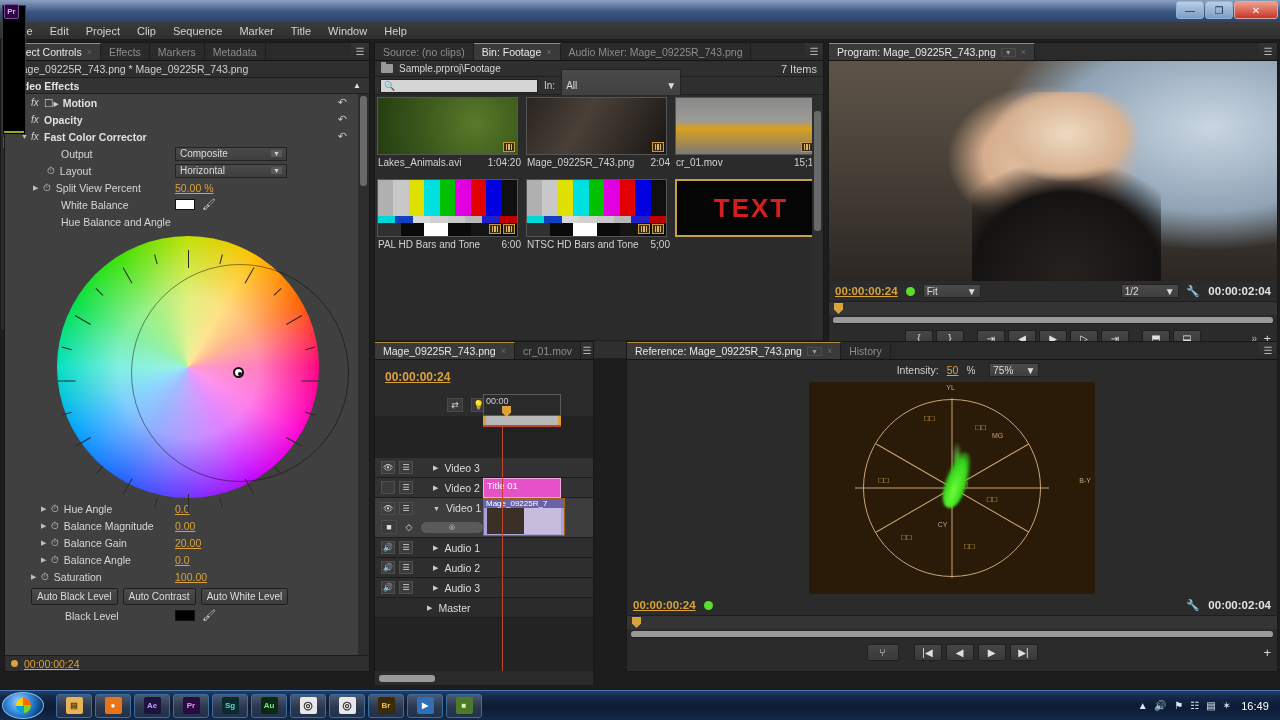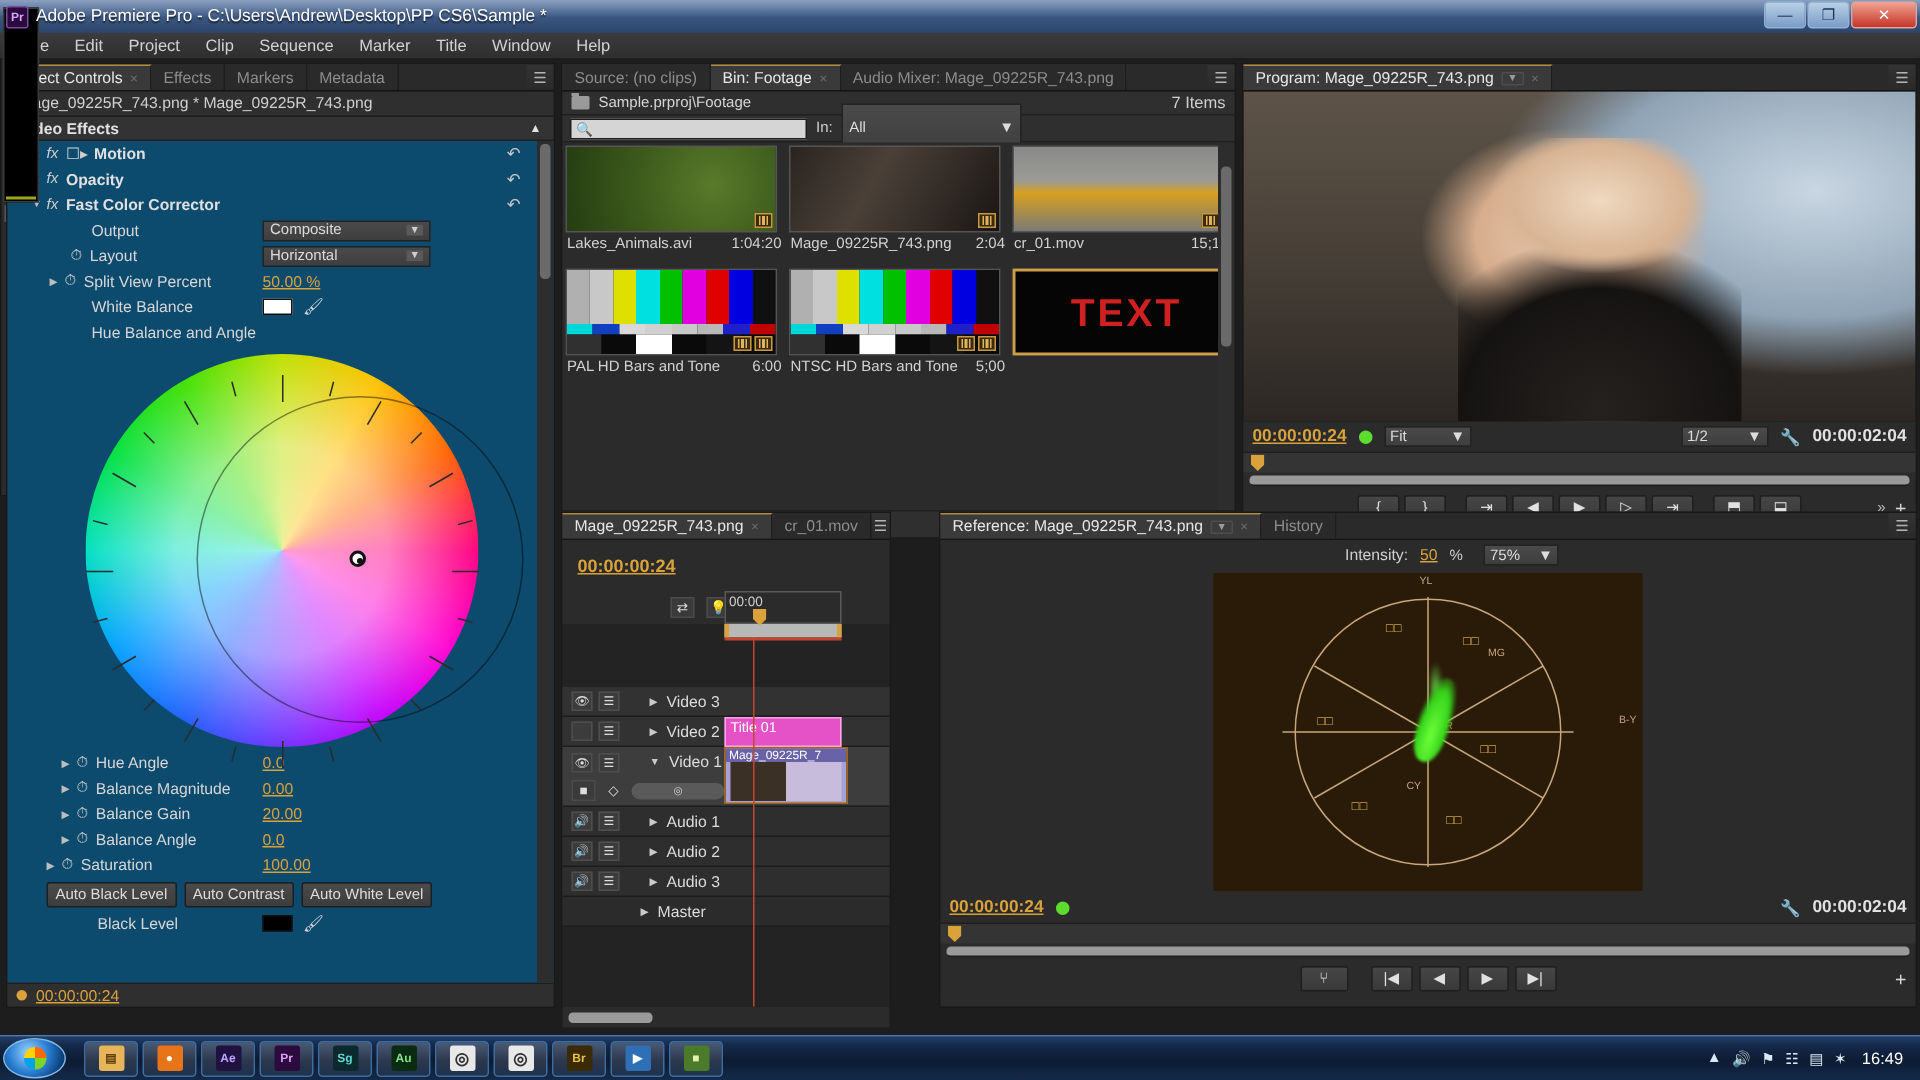--- a/index.html
+++ b/index.html
@@ -75,21 +75,21 @@
   #effect-controls { left:4px; top:42px; width:366px; height:630px; }
   .ec-clipname {
     height:17px; background:#2f2f2f; border-bottom:1px solid #1d1d1d;
     display:flex; align-items:center; padding:0 8px; font-size:10.5px; color:#d0d0d0;
   }
   .ec-head {
     height:16px; background:#333; display:flex; align-items:center;
     padding:0 8px; font-weight:bold; font-size:10.5px; color:#e2e2e2;
     border-bottom:1px solid #202020; justify-content:space-between;
   }
-  .ec-body { position:relative; height:561px; overflow:hidden; background:#0c4a6e; }
+  .ec-body { position:relative; height:561px; overflow:hidden; background:#404040; }
   .ec-scroll { position:absolute; right:0; top:0; width:11px; height:100%; background:#2d2d2d; }
   .ec-scroll .thumb { position:absolute; top:2px; left:2px; width:7px; height:90px; background:#6a6a6a; border-radius:3px; }
   .ec-list { padding:0; }
   .fx-row {
     height:17px; display:flex; align-items:center; padding-left:16px;
     font-size:10.5px; color:#e0e0e0; position:relative;
   }
   .tri { width:10px; color:#bdbdbd; font-size:7px; }
   .fxicon { width:13px; color:#cfcfcf; font-style:italic; font-size:10px; }
   .fx-name { font-weight:bold; }
@@ -302,21 +302,20 @@
   .tray .clock { font-size:11px; color:#fff; min-width:34px; text-align:center; }
 </style>
 </head>
 <body>
 
 <div class="app">
 
   <div class="titlebar">
     <div class="glass"></div>
     <div class="pr-badge">Pr</div>
-    <div class="title-text">Adobe Premiere Pro - C:\Users\Andrew\Desktop\PP CS6\Sample *</div>
     <div class="win-btns">
       <div class="win-btn">—</div>
       <div class="win-btn">❐</div>
       <div class="win-btn close">✕</div>
     </div>
   </div>
 
   <div class="menubar">
     <div class="menu-item">File</div>
     <div class="menu-item">Edit</div>

